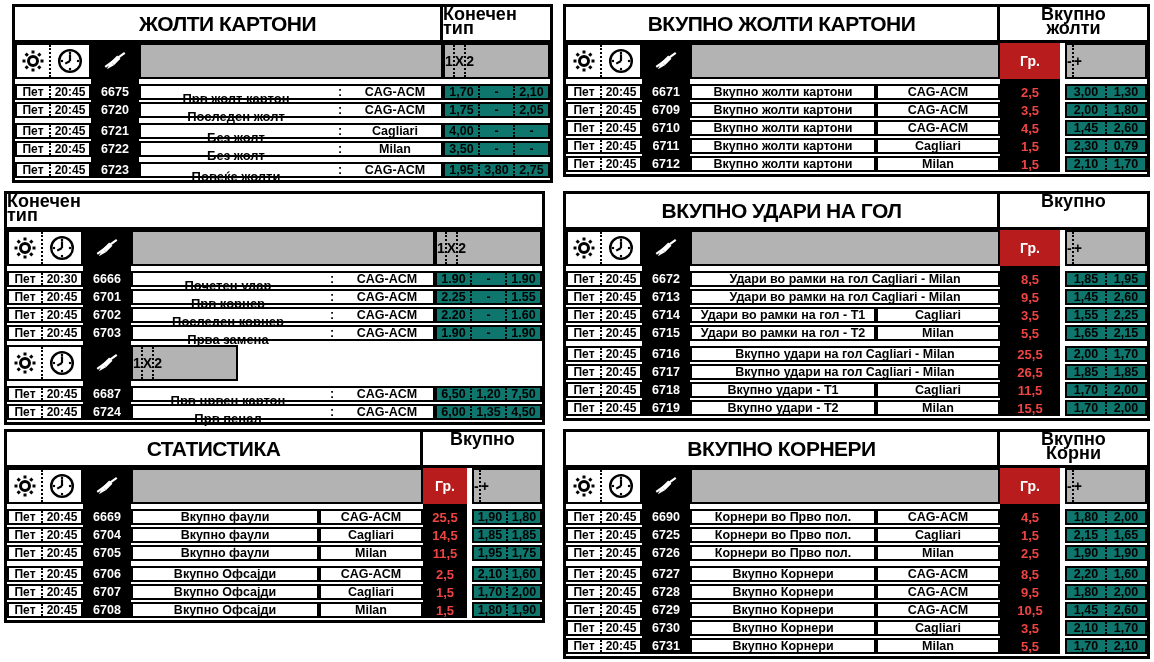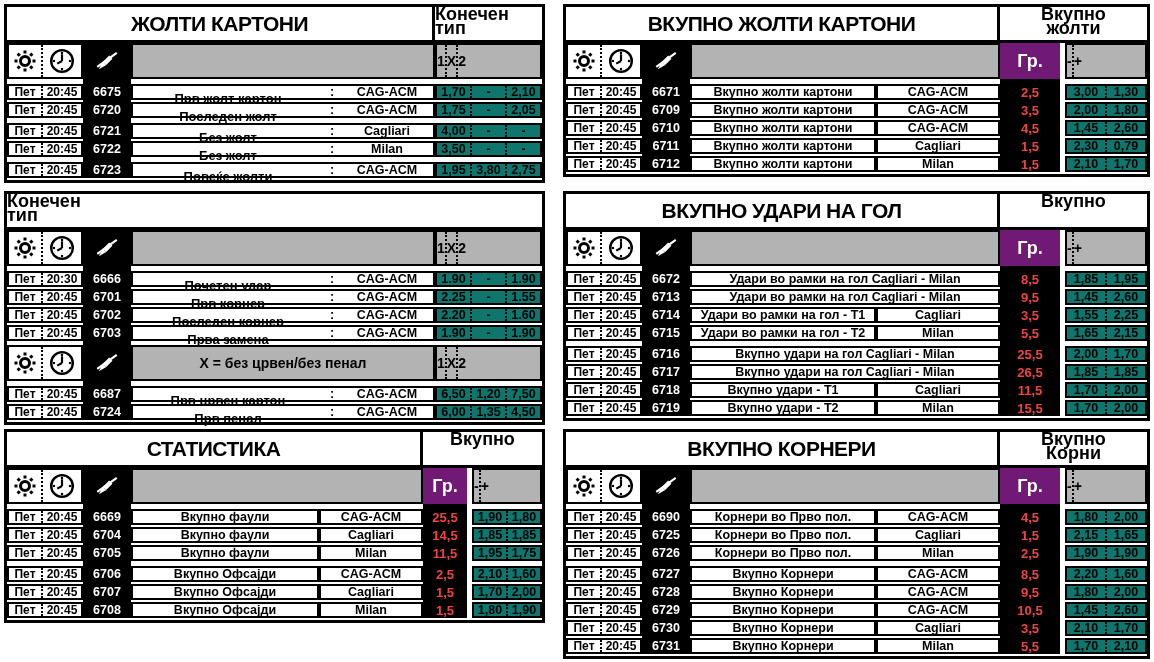--- a/index.html
+++ b/index.html
@@ -34,21 +34,21 @@
   .cell { display:flex; align-items:center; justify-content:center; }
 
   
   .w-daytime { width:76px; }
   .day  { width:32px; font-size:12px; }
   .time { flex:1; font-size:12px; border-left:2px dotted #000; }
   .code { width:48px; color:#fff; font-size:12.5px; display:flex; align-items:center; justify-content:center; background:transparent; }
 
   .h-pen { width:48px; background:#000; display:flex; align-items:center; justify-content:center; }
   .h-gray { flex:1; background:#b3b3b3; border:2px solid #000; display:flex; align-items:center; justify-content:center; font-size:14px; }
-  .h-line { background:#701a75; color:#fff; display:flex; align-items:center; justify-content:center; font-size:18px; }
+  .h-line { background:#b91c1c; color:#fff; display:flex; align-items:center; justify-content:center; font-size:14px; }
   .h-odds { background:#b3b3b3; }
   .h-odds .cell { font-size:14px; }
 
   .gapcol { width:5px; }
 
   
   .lt .label-area { width:304px; }
   .lt .market { width:190px; font-size:13px;margin-top:12px; }
   .lt .colon  { width:18px; font-size:12.5px; }
   .lt .teampart { flex:1; font-size:12.5px; }
@@ -71,21 +71,21 @@
   .line-val { color:#ef4444; display:flex; align-items:center; justify-content:center; font-size:13px; }
   .odds .cell { flex:1; font-size:12.5px; }
   .odds .cell.dot, .h-odds .cell.dot { border-left:2px dotted #000; }
   .odds { background:#0f766e; }
 
   svg { display:block; }
 </style>
 </head>
 <body>
 
-<section class="bet-table lt" style="left:4px; top:4px; width:541px;">
+<section class="bet-table lt" style="left:12px; top:4px; width:541px;">
   <div class="title-row">
     <div class="title-main">ЖОЛТИ КАРТОНИ</div>
     <div class="title-right">
       <span>Конечен тип</span>
       <span></span>
     </div>
   </div>
   <div class="t-body">
       <div class="strip strip-code"></div>
       <div class="head-row">
@@ -509,21 +509,20 @@
             </svg>
           </div>
         </div>
         <div class="h-pen">
           <svg width="26" height="26" viewBox="0 0 24 24">
             <polygon points="8,13 14,7 17,10 11,16" fill="#fff"></polygon>
             <polygon points="4.5,19.5 8,13 11,16" fill="#fff"></polygon>
             <line x1="3" y1="17.5" x2="21" y2="4.5" stroke="#fff" stroke-width="2"></line>
           </svg>
         </div>
-        <div class="h-gray">Х = без црвен/без пенал</div>
         <div class="box h-odds w-odds">
           <div class="cell">1</div>
           <div class="cell dot">X</div>
           <div class="cell dot">2</div>
         </div>
       </div>
       <div class="row gs">
         <div class="box w-daytime">
           <div class="cell day">Пет</div>
           <div class="cell time">20:45</div>

